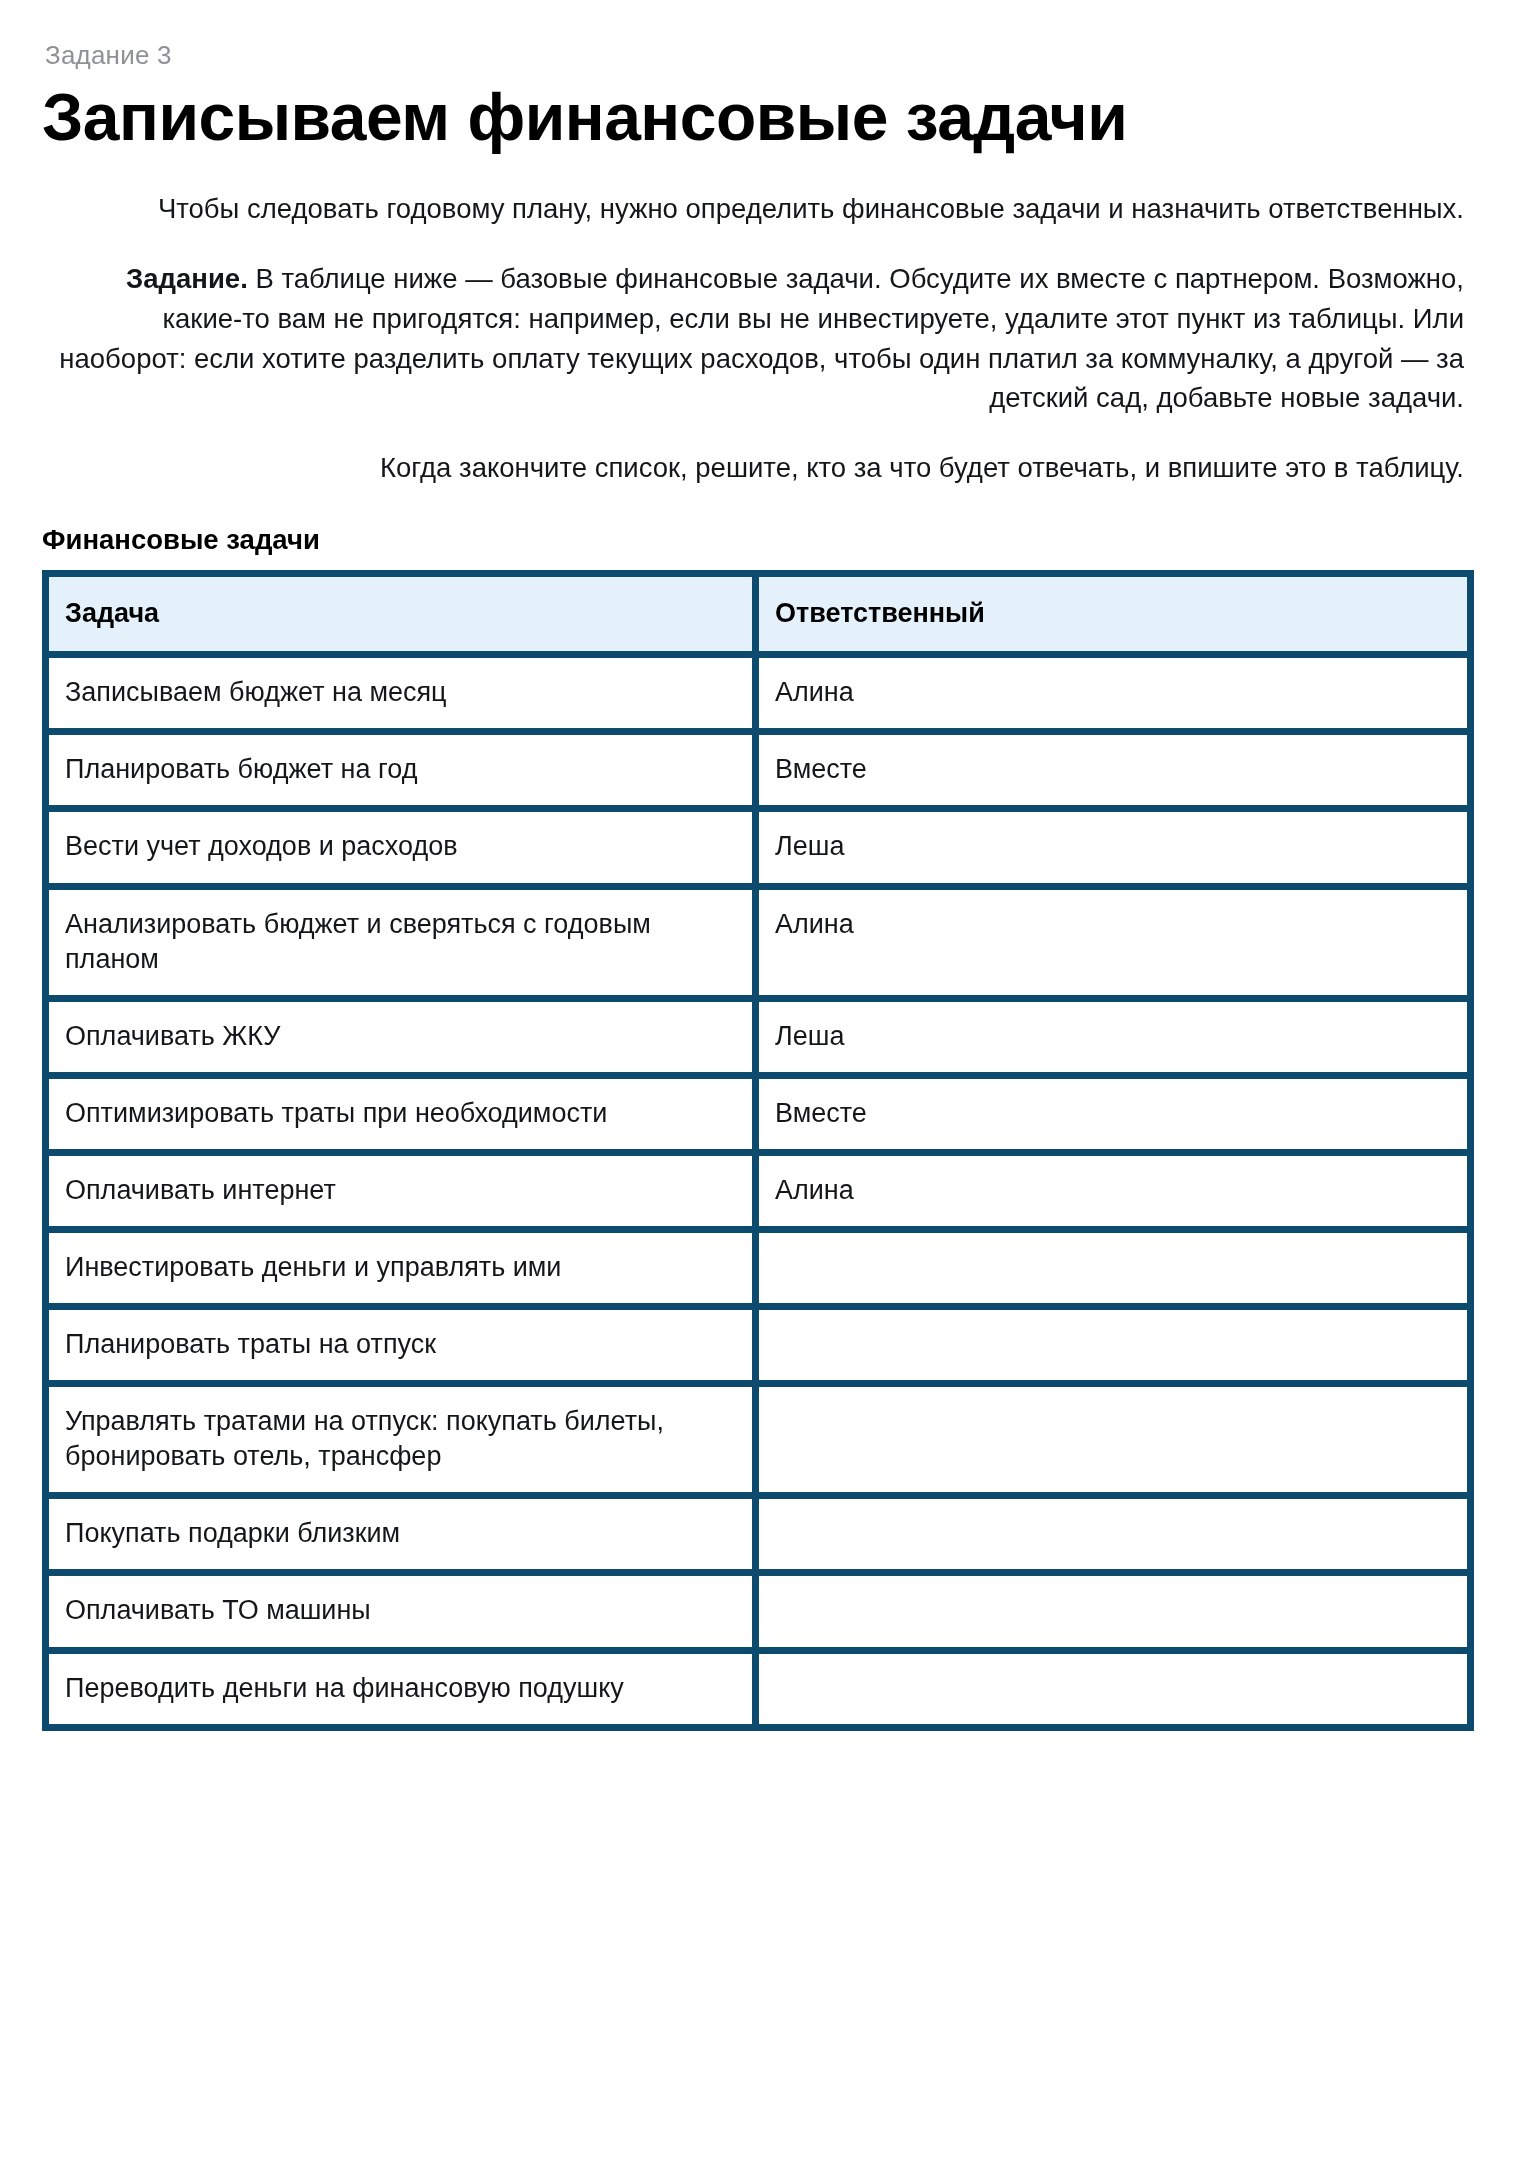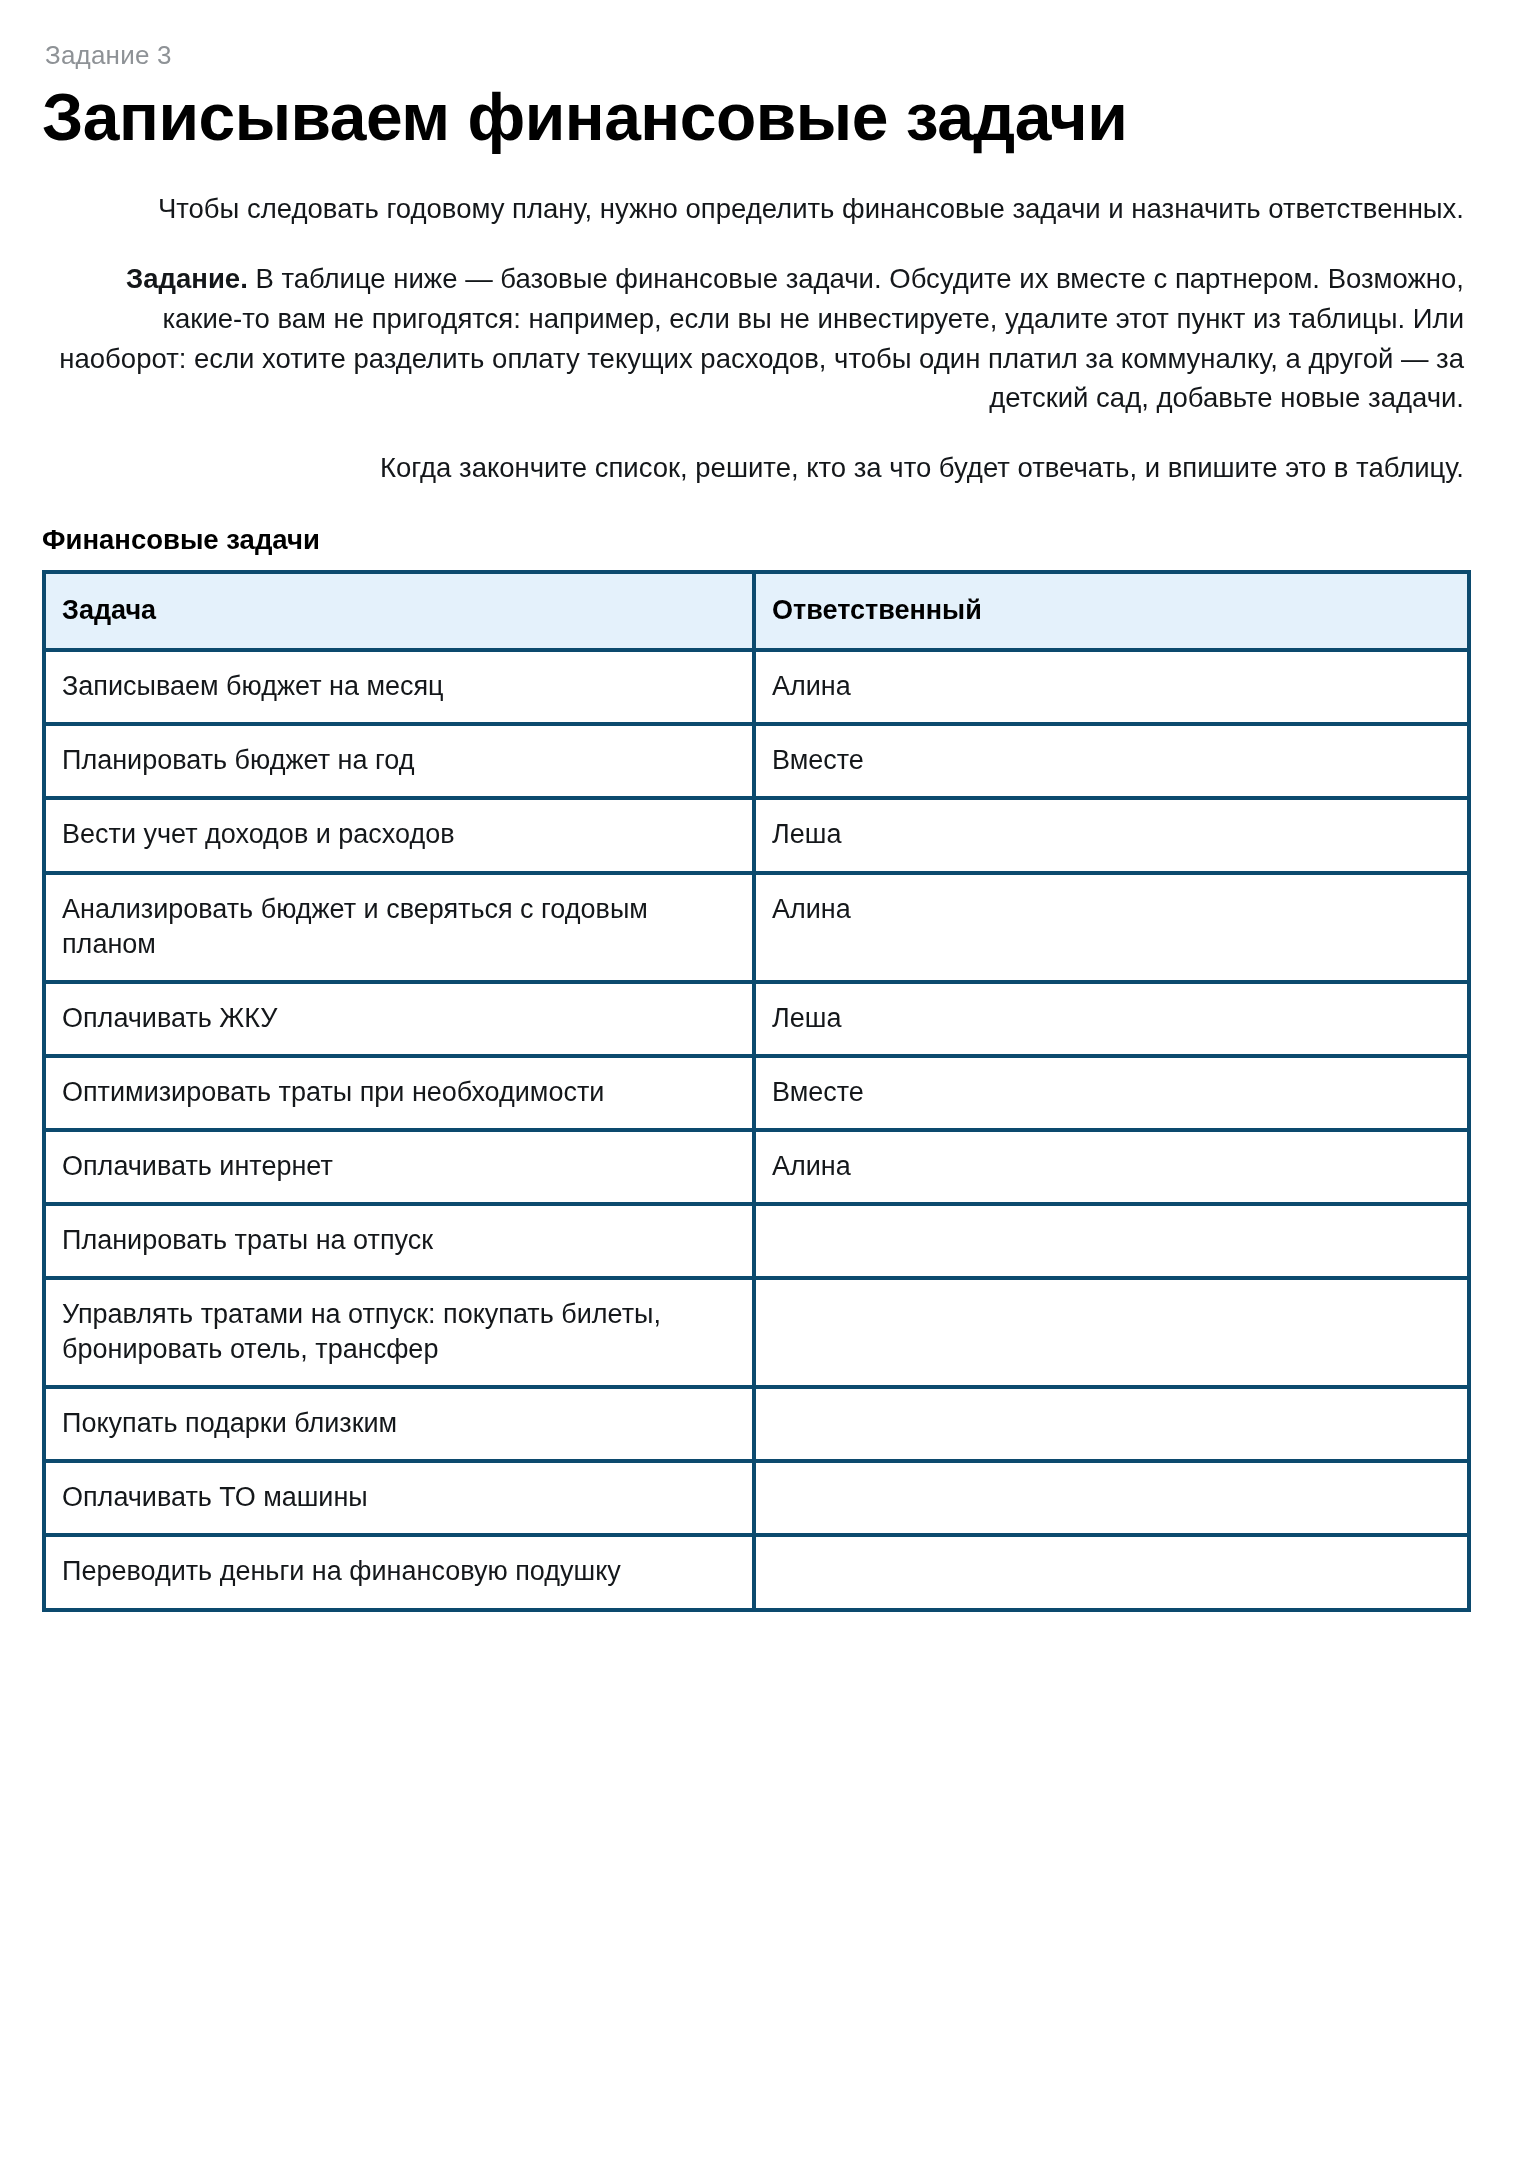--- a/index.html
+++ b/index.html
@@ -53,21 +53,21 @@
     color: #000000;
   }
   table.tasks {
     border-collapse: collapse;
     width: 1425px;
     margin-left: 2px;
     table-layout: fixed;
   }
   table.tasks th,
   table.tasks td {
-    border: 4px solid #0c4a6e;
+    border: 7px solid #0c4a6e;
     padding: 17px 16px 18px 16px;
     font-size: 27px;
     line-height: 1.3;
     vertical-align: top;
     text-align: left;
     color: #14171a;
     word-wrap: break-word;
   }
   table.tasks th {
     background: #e4f1fb;
@@ -131,20 +131,24 @@
       </tr>
       <tr>
         <td>Оптимизировать траты при необходимости</td>
         <td class="owner">Вместе</td>
       </tr>
       <tr>
         <td>Оплачивать интернет</td>
         <td class="owner">Алина</td>
       </tr>
       <tr>
+        <td>Инвестировать деньги и управлять ими</td>
+        <td class="owner empty"></td>
+      </tr>
+      <tr>
         <td>Планировать траты на отпуск</td>
         <td class="owner empty"></td>
       </tr>
       <tr>
         <td>Управлять тратами на отпуск: покупать билеты, бронировать отель, трансфер</td>
         <td class="owner empty"></td>
       </tr>
       <tr>
         <td>Покупать подарки близким</td>
         <td class="owner empty"></td>

